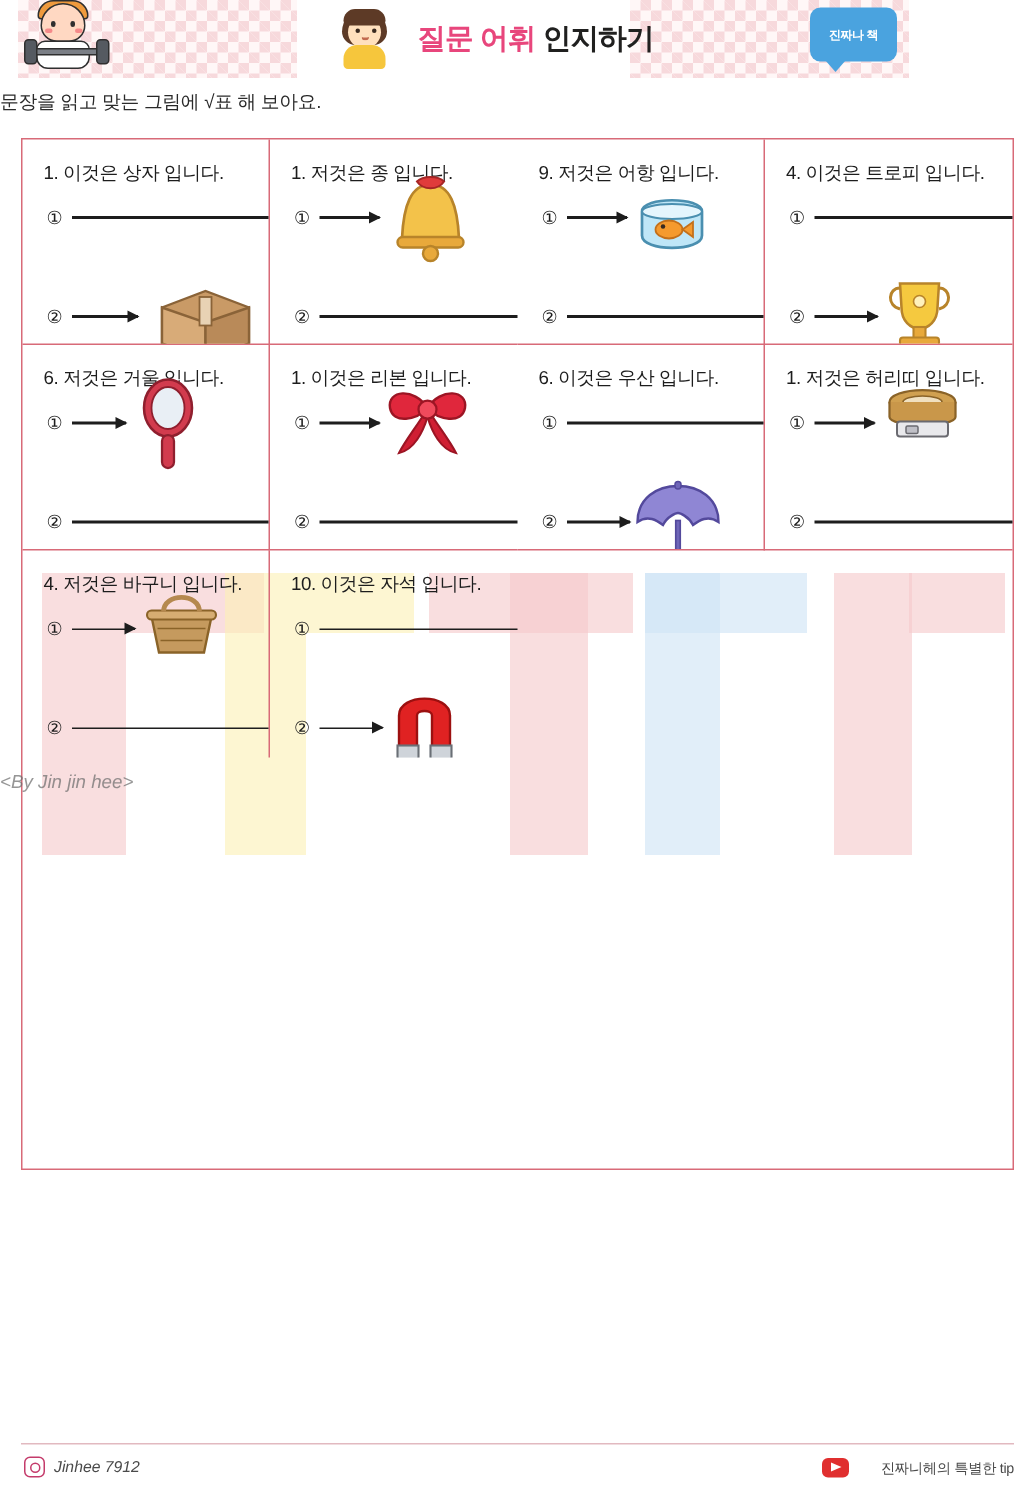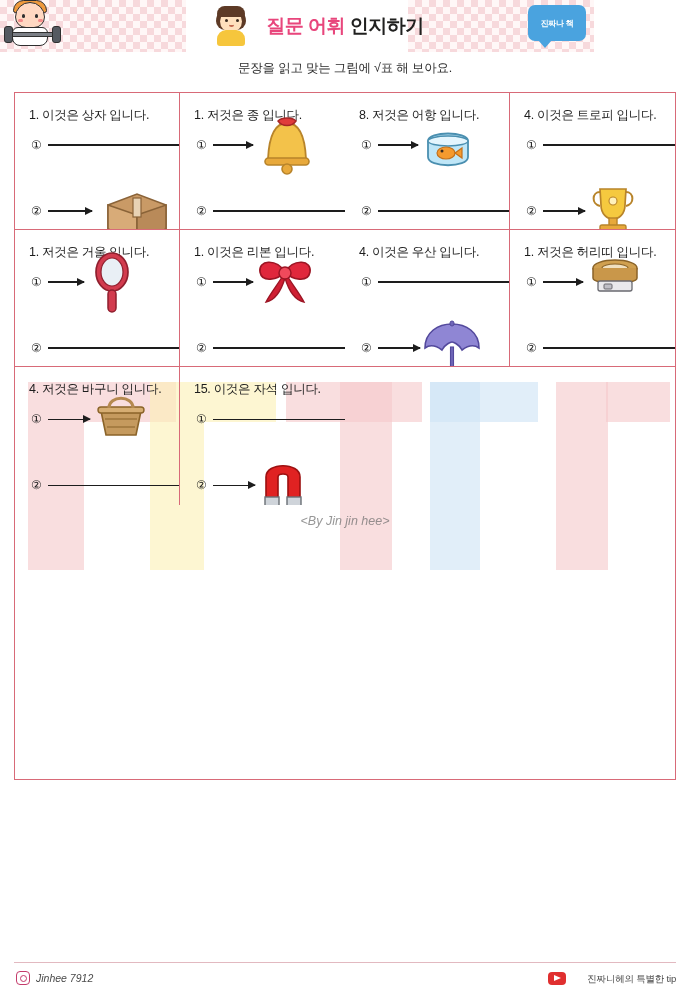--- a/index.html
+++ b/index.html
@@ -12,21 +12,21 @@
   }
   .page {
     position: relative;
     width: 690px; height: 996px;
     background: #ffffff;
   }
 
   
   .header {
     position: absolute;
-    left: 0; top: 0;
+    left: 12px; top: 0;
     width: 594px; height: 88px;
     overflow: hidden;
   }
   .hdr-check-left, .hdr-check-right {
     position: absolute;
     top: 0; height: 52px;
     background-image:
       linear-gradient(45deg, #f7d9dc 25%, transparent 25%, transparent 75%, #f7d9dc 75%),
       linear-gradient(45deg, #f7d9dc 25%, transparent 25%, transparent 75%, #f7d9dc 75%);
     background-size: 14px 14px;
@@ -158,21 +158,20 @@
     position: absolute; inset: 0;
     display: flex; align-items: center; justify-content: center;
     font-size: 8px; color: #ffffff; font-weight: bold;
     letter-spacing: -0.3px;
   }
 
   .subtitle {
     position: absolute;
     left: 0; top: 60px;
     width: 690px;
-    text-align: center;
     font-size: 12.5px;
     color: #2a2a2a;
     letter-spacing: -0.2px;
   }
 
   
   .sheet {
     position: absolute;
     left: 14px; top: 92px;
     width: 662px; height: 688px;
@@ -301,21 +300,20 @@
     font-weight: bold;
     color: rgba(120,120,120,0.26);
     letter-spacing: 4px;
     pointer-events: none;
     white-space: nowrap;
   }
   .wm-by {
     position: absolute;
     left: 0; top: 514px;
     width: 690px;
-    text-align: center;
     font-size: 12.5px;
     color: rgba(110,110,110,0.72);
     font-style: italic;
     pointer-events: none;
   }
 </style>
 </head>
 <body>
 
 <div class="page">
@@ -426,21 +424,21 @@
         <svg width="64" height="64" viewBox="0 0 64 64">
           <path d="M32 9 C19 9 14 23 13 45 L51 45 C50 23 45 9 32 9 Z" fill="#f3c24a" stroke="#b8842a" stroke-width="1.8"></path>
           <rect x="10" y="44" width="44" height="7" rx="3.5" fill="#e8a93b" stroke="#b8842a" stroke-width="1.6"></rect>
           <circle cx="32" cy="55" r="5" fill="#e8a93b" stroke="#b8842a" stroke-width="1.6"></circle>
           <path d="M22 8 C27 2 37 2 42 8 C37 14 27 14 22 8 Z" fill="#e03b3b" stroke="#a62626" stroke-width="1.4"></path>
         </svg>
       </div>
     </div>
 
     <div class="cell">
-      <div class="q-text">8. 저것은 어항 입니다.</div>
+      <div class="q-text">9. 저것은 어항 입니다.</div>
       <div class="opt one">
         <span class="circ">①</span>
         <span class="arrow" style="width:40px"></span>
       </div>
       <div class="opt two">
         <span class="circ">②</span>
         <span class="arrow" style="width:178px"></span>
       </div>
       <div class="pic" style="left:76px; top:32px; width:54px; height:48px;">
         <svg width="54" height="48" viewBox="0 0 54 48">
@@ -488,21 +486,21 @@
           <path d="M14 11 C6 11 5 23 14 25" fill="none" stroke="#b8842a" stroke-width="2"></path>
           <path d="M40 11 C48 11 49 23 40 25" fill="none" stroke="#b8842a" stroke-width="2"></path>
           <rect x="23" y="37" width="8" height="8" fill="#e8a93b" stroke="#b8842a" stroke-width="1.4"></rect>
           <rect x="14" y="44" width="26" height="7" rx="2" fill="#e8a93b" stroke="#b8842a" stroke-width="1.4"></rect>
           <circle cx="27" cy="20" r="4" fill="#fff1bb" stroke="#b8842a" stroke-width="1.1"></circle>
         </svg>
       </div>
     </div>
 
     <div class="cell">
-      <div class="q-text">1. 저것은 거울 입니다.</div>
+      <div class="q-text">6. 저것은 거울 입니다.</div>
       <div class="opt one">
         <span class="circ">①</span>
         <span class="arrow" style="width:36px"></span>
       </div>
       <div class="opt two">
         <span class="circ">②</span>
         <span class="arrow" style="width:176px"></span>
       </div>
       <div class="pic" style="left:72px; top:22px; width:50px; height:62px;">
         <svg width="50" height="62" viewBox="0 0 50 62">
@@ -544,21 +542,21 @@
           <path d="M32 23 C23 8 4 10 6 23 C8 34 25 31 32 23 Z" fill="#e0273c" stroke="#9c1524" stroke-width="1.6"></path>
           <path d="M32 23 C41 8 60 10 58 23 C56 34 39 31 32 23 Z" fill="#e0273c" stroke="#9c1524" stroke-width="1.6"></path>
           <path d="M31 25 C25 35 17 46 13 54 C23 52 29 40 32 29 Z" fill="#d01f33" stroke="#9c1524" stroke-width="1.4"></path>
           <path d="M33 25 C39 35 47 46 51 54 C41 52 35 40 32 29 Z" fill="#d01f33" stroke="#9c1524" stroke-width="1.4"></path>
           <circle cx="32" cy="24" r="6" fill="#f04a5c" stroke="#9c1524" stroke-width="1.5"></circle>
         </svg>
       </div>
     </div>
 
     <div class="cell">
-      <div class="q-text">4. 이것은 우산 입니다.</div>
+      <div class="q-text">6. 이것은 우산 입니다.</div>
       <div class="opt one">
         <span class="circ">①</span>
         <span class="arrow" style="width:174px"></span>
       </div>
       <div class="opt two">
         <span class="circ">②</span>
         <span class="arrow" style="width:42px"></span>
       </div>
       <div class="pic" style="left:200px; top:20px; width:62px; height:62px;">
         <svg width="62" height="62" viewBox="0 0 62 62">
@@ -630,21 +628,21 @@
         <svg width="62" height="52" viewBox="0 0 62 52">
           <ellipse cx="31" cy="22" rx="24" ry="7" fill="#d6ad72" stroke="#8a6328" stroke-width="1.5"></ellipse>
           <path d="M7 22 C7 38 13 46 31 46 C49 46 55 38 55 22" fill="#c59a5e" stroke="#8a6328" stroke-width="1.6"></path>
           <path d="M10 30 L52 30 M14 38 L48 38" stroke="#8a6328" stroke-width="1.1"></path>
           <ellipse cx="31" cy="22" rx="16" ry="4" fill="#e3c694" stroke="#8a6328" stroke-width="1"></ellipse>
         </svg>
       </div>
     </div>
 
     <div class="cell">
-      <div class="q-text">15. 이것은 자석 입니다.</div>
+      <div class="q-text">10. 이것은 자석 입니다.</div>
       <div class="opt one">
         <span class="circ">①</span>
         <span class="arrow" style="width:174px"></span>
       </div>
       <div class="opt two">
         <span class="circ">②</span>
         <span class="arrow" style="width:42px"></span>
       </div>
       <div class="pic" style="left:206px; top:14px; width:54px; height:62px;">
         <svg width="54" height="62" viewBox="0 0 54 62">

